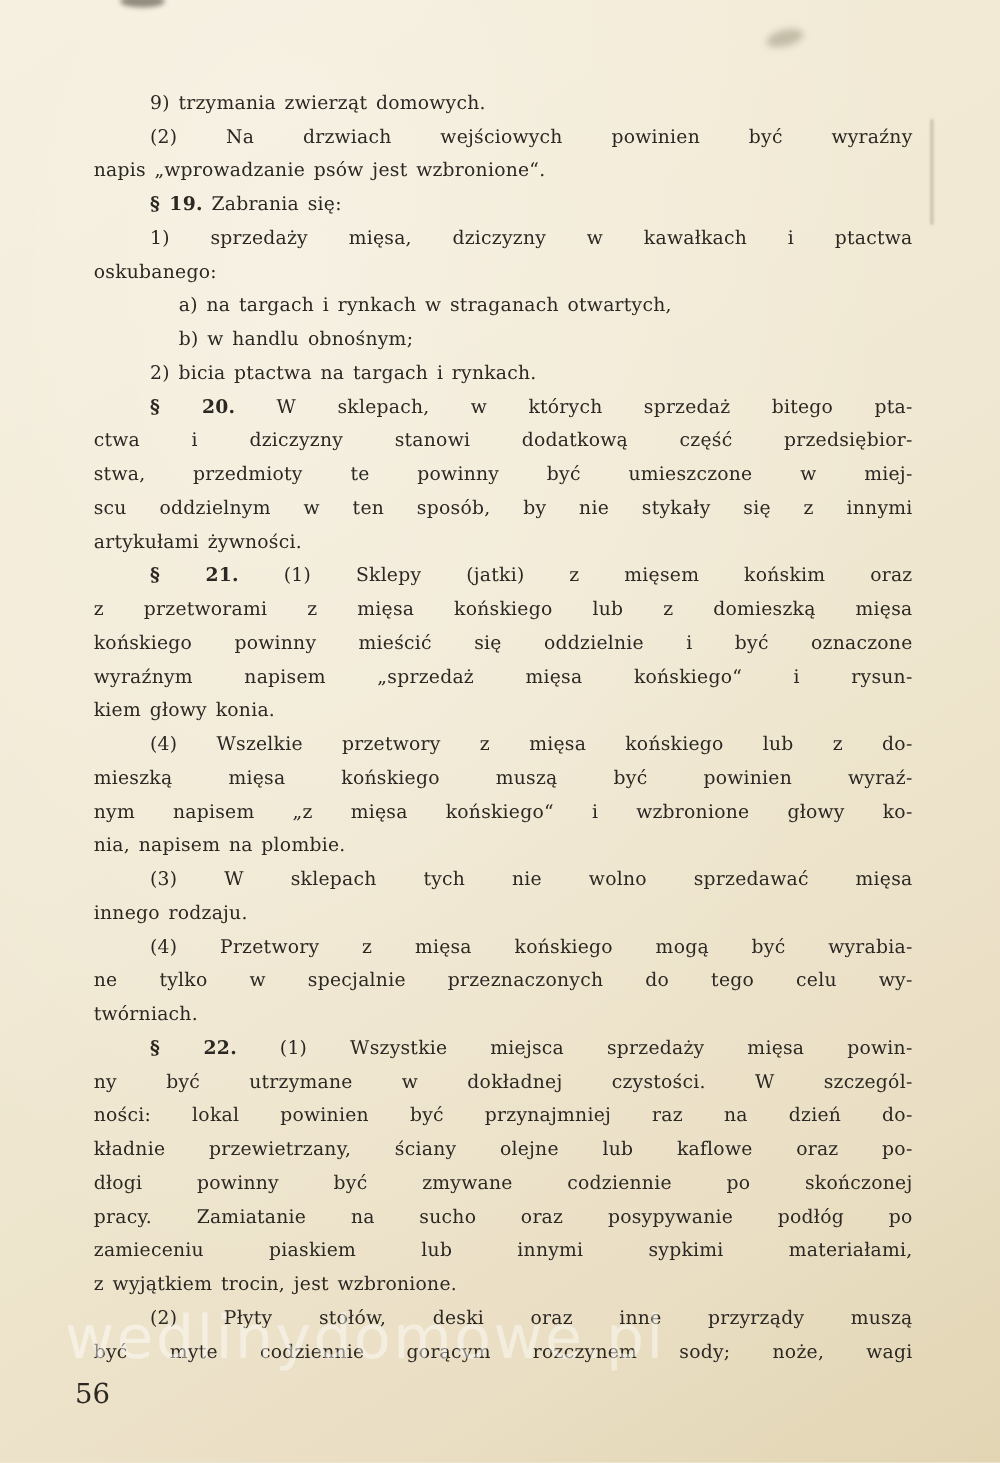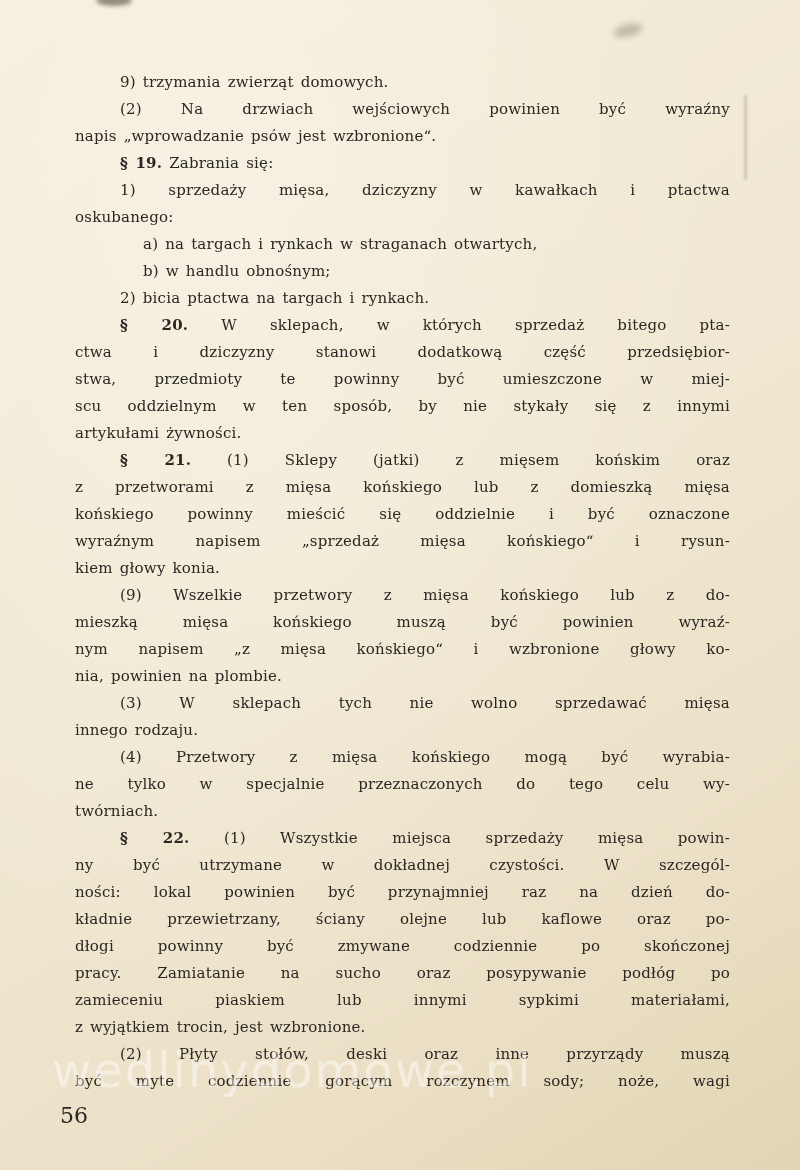--- a/index.html
+++ b/index.html
@@ -83,24 +83,24 @@
       <div class="line i1 just"><span class="para-marker">§ 20.</span> W sklepach, w których sprzedaż bitego pta-</div>
       <div class="line i0 just">ctwa i dziczyzny stanowi dodatkową część przedsiębior-</div>
       <div class="line i0 just">stwa, przedmioty te powinny być umieszczone w miej-</div>
       <div class="line i0 just">scu oddzielnym w ten sposób, by nie stykały się z innymi</div>
       <div class="line i0">artykułami żywności.</div>
       <div class="line i1 just"><span class="para-marker">§ 21.</span> (1) Sklepy (jatki) z mięsem końskim oraz</div>
       <div class="line i0 just">z przetworami z mięsa końskiego lub z domieszką mięsa</div>
       <div class="line i0 just">końskiego powinny mieścić się oddzielnie i być oznaczone</div>
       <div class="line i0 just">wyraźnym napisem „sprzedaż mięsa końskiego“ i rysun-</div>
       <div class="line i0">kiem głowy konia.</div>
-      <div class="line i1 just">(9) Wszelkie przetwory z mięsa końskiego lub z do-</div>
+      <div class="line i1 just">(4) Wszelkie przetwory z mięsa końskiego lub z do-</div>
       <div class="line i0 just">mieszką mięsa końskiego muszą być powinien wyraź-</div>
       <div class="line i0 just">nym napisem „z mięsa końskiego“ i wzbronione głowy ko-</div>
-      <div class="line i0">nia, powinien na plombie.</div>
+      <div class="line i0">nia, napisem na plombie.</div>
       <div class="line i1 just">(3) W sklepach tych nie wolno sprzedawać mięsa</div>
       <div class="line i0">innego rodzaju.</div>
       <div class="line i1 just">(4) Przetwory z mięsa końskiego mogą być wyrabia-</div>
       <div class="line i0 just">ne tylko w specjalnie przeznaczonych do tego celu wy-</div>
       <div class="line i0">twórniach.</div>
       <div class="line i1 just"><span class="para-marker">§ 22.</span> (1) Wszystkie miejsca sprzedaży mięsa powin-</div>
       <div class="line i0 just">ny być utrzymane w dokładnej czystości. W szczegól-</div>
       <div class="line i0 just">ności: lokal powinien być przynajmniej raz na dzień do-</div>
       <div class="line i0 just">kładnie przewietrzany, ściany olejne lub kaflowe oraz po-</div>
       <div class="line i0 just">dłogi powinny być zmywane codziennie po skończonej</div>

